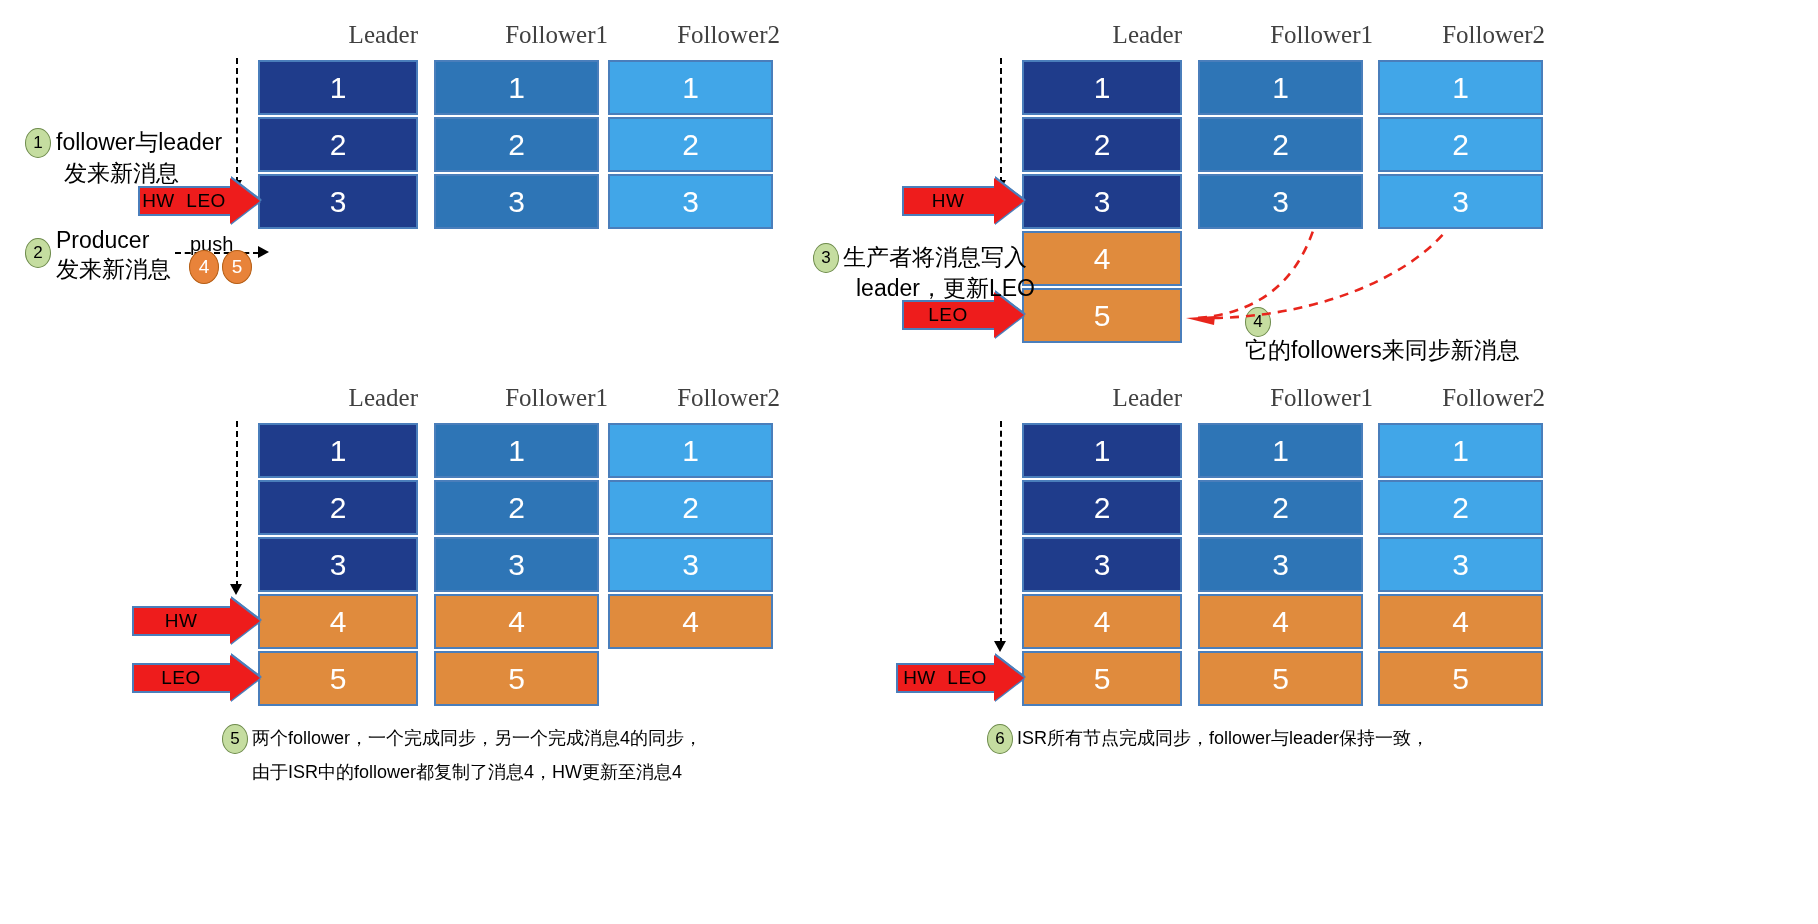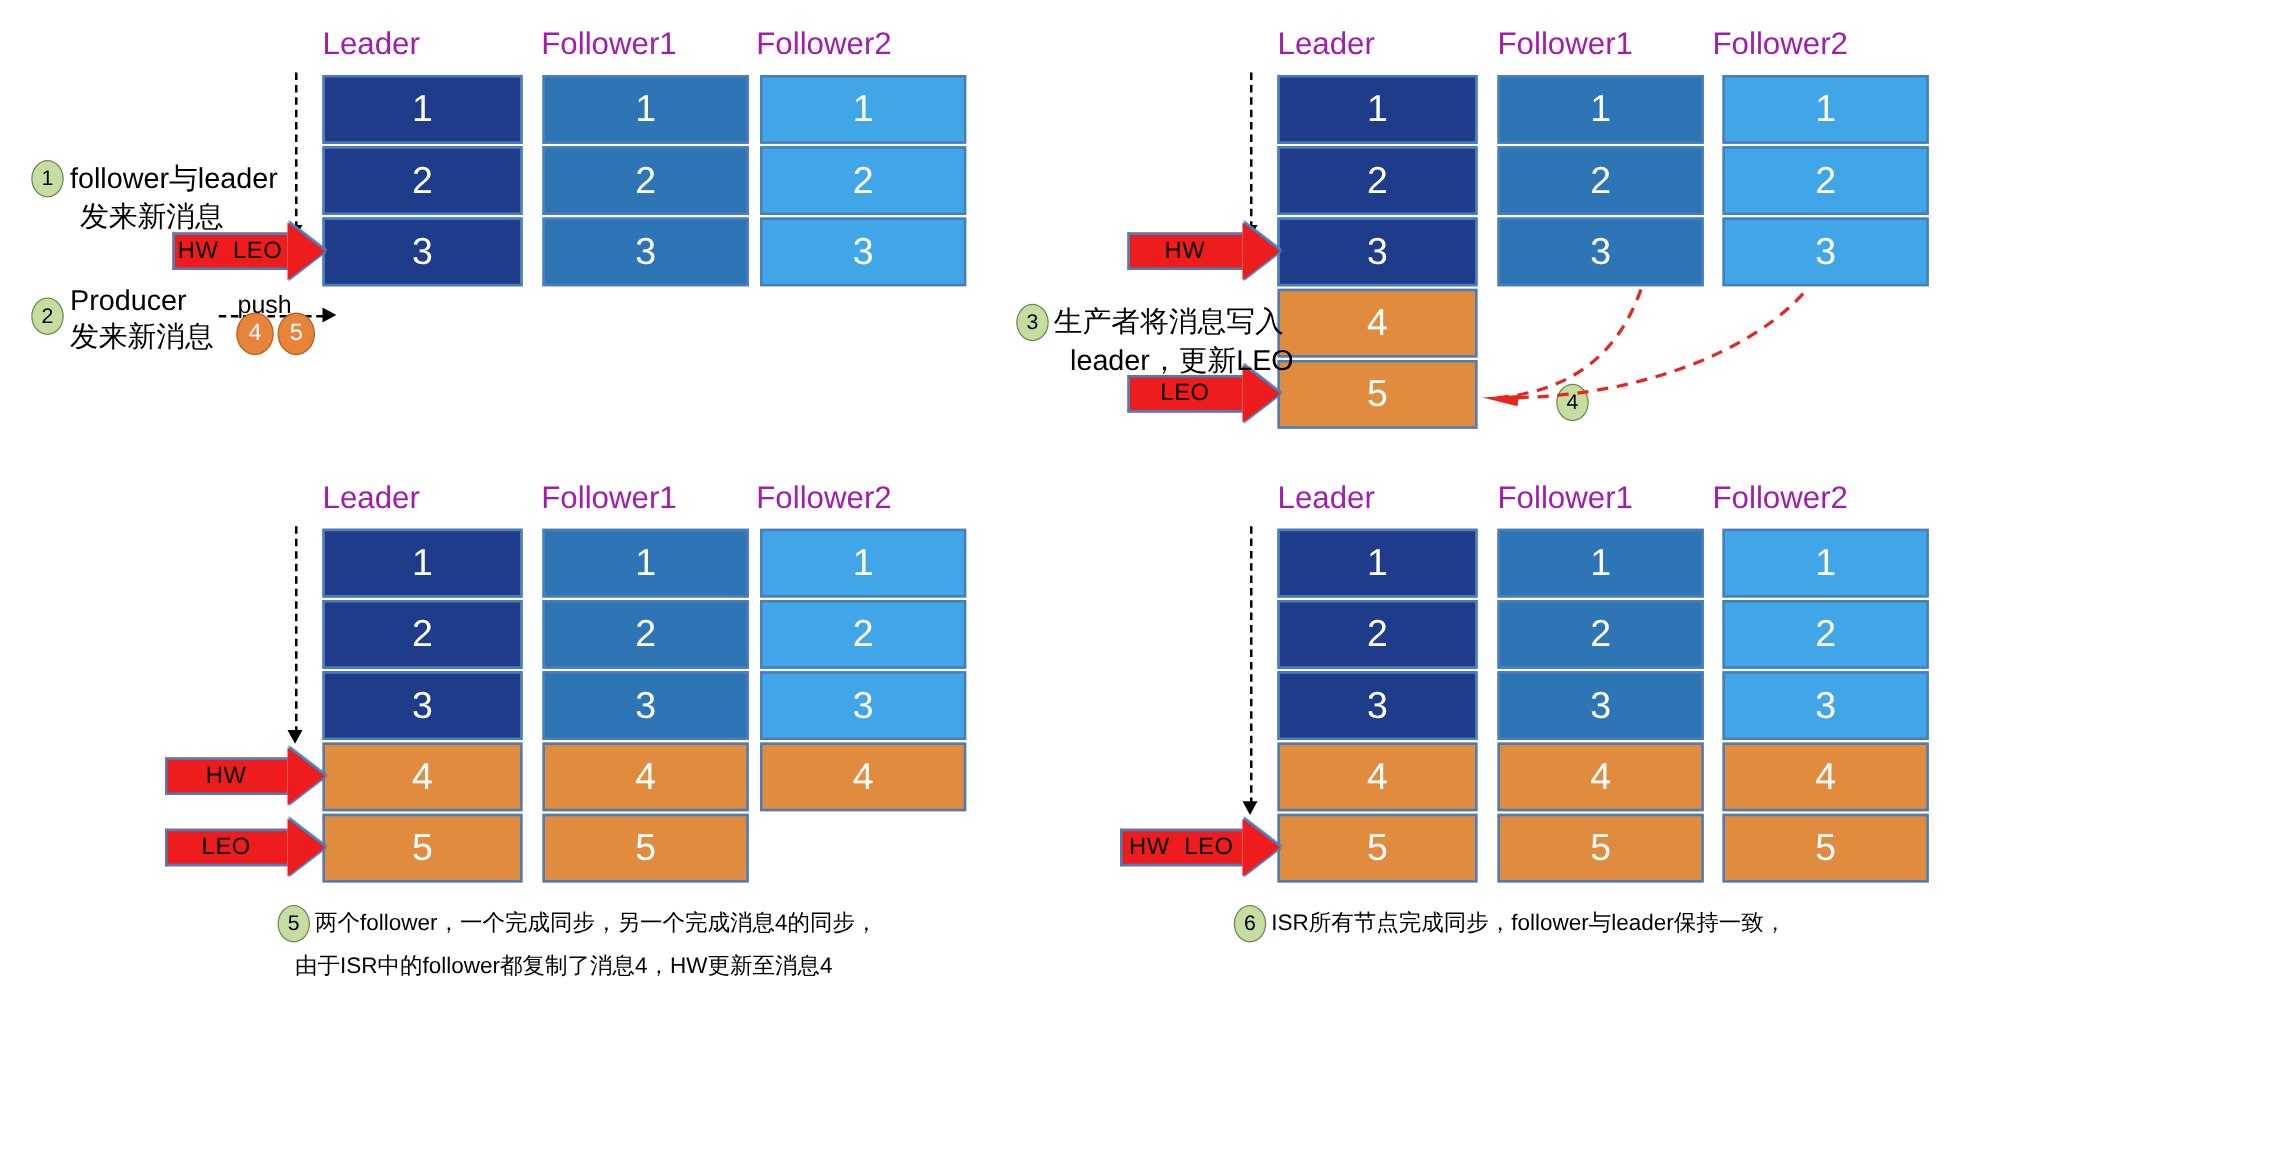--- a/index.html
+++ b/index.html
@@ -12,24 +12,24 @@
     overflow:hidden;
     position:relative;
   }
   .stage{position:relative;width:1818px;height:924px;}
 
   
   .col-head{
     position:absolute;
     font-size:25px;
     line-height:30px;
-    text-align:left;
-    color:#a21caf;
+    text-align:right;
+    color:#404040;
     white-space:nowrap;
-    font-family:Liberation Sans, sans-serif;
+    font-family:Liberation Serif, serif;
   }
 
   
   .cell{
     position:absolute;
     box-sizing:border-box;
     border:2px solid #4A7EBB;
     color:#ffffff;
     font-size:30px;
     line-height:1;
@@ -232,20 +232,21 @@
     <div class="shaft" style="width:92px;"></div>
     <div class="head" style="left:92px;"></div>
     <div class="lbl" style="width:92px;">LEO</div>
   </div>
 
   <div class="bullet" style="left:813px;top:243px;">3</div>
   <div class="note" style="left:843px;top:241px;">生产者将消息写入</div>
   <div class="note" style="left:856px;top:272px;">leader，更新LEO</div>
 
   <div class="bullet" style="left:1245px;top:307px;">4</div>
+  <div class="note" style="left:1245px;top:334px;">它的followers来同步新消息</div>
 
   <svg class="curves" width="1818" height="924" viewBox="0 0 1818 924">
     <path d="M 1198 318 C 1270 312, 1300 270, 1314 228" fill="none" stroke="#E8251C" stroke-width="2.6" stroke-dasharray="9,7"></path>
     <path d="M 1198 318 C 1300 320, 1400 285, 1446 231" fill="none" stroke="#E8251C" stroke-width="2.6" stroke-dasharray="9,7"></path>
     <path d="M 1215 316 L 1186 318 L 1214 325 Z" fill="#E8251C"></path>
   </svg>
 
   <div class="col-head" style="left:258px;top:383px;width:160px;">Leader</div>
   <div class="col-head" style="left:433px;top:383px;width:175px;">Follower1</div>
   <div class="col-head" style="left:605px;top:383px;width:175px;">Follower2</div>
@@ -276,21 +277,21 @@
     <div class="lbl" style="width:98px;">HW</div>
   </div>
   <div class="redarrow" style="left:132px;top:655px;width:128px;">
     <div class="shaft" style="width:98px;"></div>
     <div class="head" style="left:98px;"></div>
     <div class="lbl" style="width:98px;">LEO</div>
   </div>
 
   <div class="bullet" style="left:222px;top:724px;">5</div>
   <div class="caption" style="left:252px;top:721px;">两个follower，一个完成同步，另一个完成消息4的同步，</div>
-  <div class="caption" style="left:236px;top:755px;">由于ISR中的follower都复制了消息4，HW更新至消息4</div>
+  <div class="caption" style="left:252px;top:755px;">由于ISR中的follower都复制了消息4，HW更新至消息4</div>
 
   <div class="col-head" style="left:1022px;top:383px;width:160px;">Leader</div>
   <div class="col-head" style="left:1198px;top:383px;width:175px;">Follower1</div>
   <div class="col-head" style="left:1370px;top:383px;width:175px;">Follower2</div>
 
   <div class="vguide" style="left:1000px;top:421px;height:223px;"></div>
   <div class="vguide-arrow" style="left:994px;top:641px;"></div>
 
   <div class="cell c-leader" style="left:1022px;top:423px;width:160px;height:55px;">1</div>
   <div class="cell c-leader" style="left:1022px;top:480px;width:160px;height:55px;">2</div>

